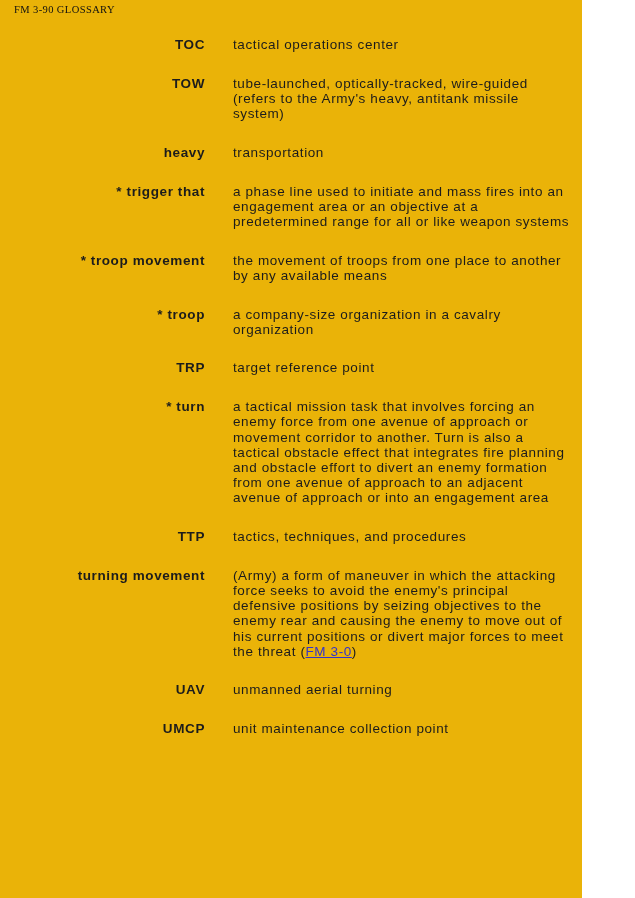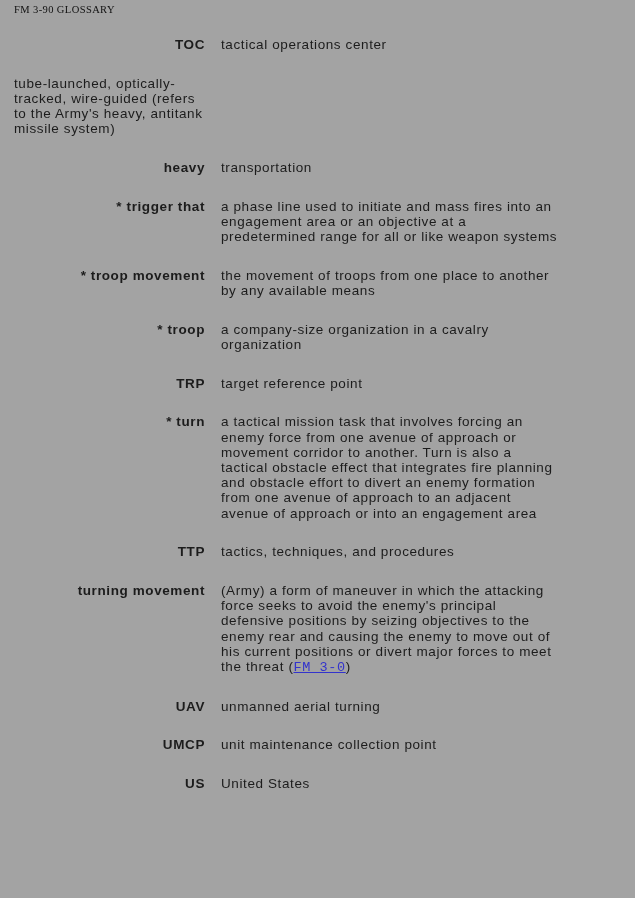--- a/index.html
+++ b/index.html
@@ -1,41 +1,41 @@
 <!DOCTYPE html>
 <html><head>
 <meta charset="utf-8">
 <style>
   html, body { margin: 0; padding: 0; background: #ffffff; }
   .page {
     position: relative;
-    width: 635px;
+    width: 582px;
     height: 898px;
-    background: #a3a3a3;
+    background: #eab308;
     box-sizing: border-box;
     padding: 37px 0 0 14px;
     overflow: hidden;
     font-family: "Liberation Sans", sans-serif;
     color: #1c1c1c;
   }
   .doc-header {
     position: absolute;
     top: 4px;
     left: 14px;
     font-family: "Liberation Serif", serif;
     font-size: 10.5px;
     letter-spacing: 0.4px;
     color: #111111;
     white-space: nowrap;
   }
   .entries { }
   .entry {
     display: grid;
     grid-template-columns: 191px 339px;
-    column-gap: 16px;
+    column-gap: 28px;
     margin-bottom: 23.5px;
     font-size: 13.5px;
     line-height: 15.2px;
     letter-spacing: 0.6px;
   }
   .term {
     text-align: right;
     font-weight: bold;
     white-space: nowrap;
   }
@@ -51,20 +51,21 @@
 <div class="page">
   <div class="doc-header">FM 3-90 GLOSSARY</div>
 
   <div class="entries" id="entries">
     <div class="entry">
       <div class="term">TOC</div>
       <div class="definition"><span>tactical operations center</span></div>
     </div>
 
     <div class="entry">
+      <div class="term">TOW</div>
       <div class="definition"><span>tube-launched, optically-tracked, wire-guided (refers to the Army's heavy, antitank missile system)</span></div>
     </div>
 
     <div class="entry">
       <div class="term">heavy</div>
       <div class="definition"><span>transportation</span></div>
     </div>
 
     <div class="entry">
       <div class="term">* trigger that</div>
@@ -91,32 +92,28 @@
       <div class="definition"><span>a tactical mission task that involves forcing an enemy force from one avenue of approach or movement corridor to another. Turn is also a tactical obstacle effect that integrates fire planning and obstacle effort to divert an enemy formation from one avenue of approach to an adjacent avenue of approach or into an engagement area</span></div>
     </div>
 
     <div class="entry">
       <div class="term">TTP</div>
       <div class="definition"><span>tactics, techniques, and procedures</span></div>
     </div>
 
     <div class="entry">
       <div class="term">turning movement</div>
-      <div class="definition"><span>(Army) a form of maneuver in which the attacking force seeks to avoid the enemy's principal defensive positions by seizing objectives to the enemy rear and causing the enemy to move out of his current positions or divert major forces to meet the threat (</span><a class="link" href="#" style="color: rgb(51, 51, 204); font-family: Liberation Mono, monospace;">FM 3-0</a><span>)</span></div>
+      <div class="definition"><span>(Army) a form of maneuver in which the attacking force seeks to avoid the enemy's principal defensive positions by seizing objectives to the enemy rear and causing the enemy to move out of his current positions or divert major forces to meet the threat (</span><a class="link" href="#" style="color: rgb(51, 51, 204);">FM 3-0</a><span>)</span></div>
     </div>
 
     <div class="entry">
       <div class="term">UAV</div>
       <div class="definition"><span>unmanned aerial turning</span></div>
     </div>
 
     <div class="entry">
       <div class="term">UMCP</div>
       <div class="definition"><span>unit maintenance collection point</span></div>
     </div>
 
-    <div class="entry">
-      <div class="term">US</div>
-      <div class="definition"><span>United States</span></div>
-    </div>
   </div>
 
 </div>
 
 </body></html>

